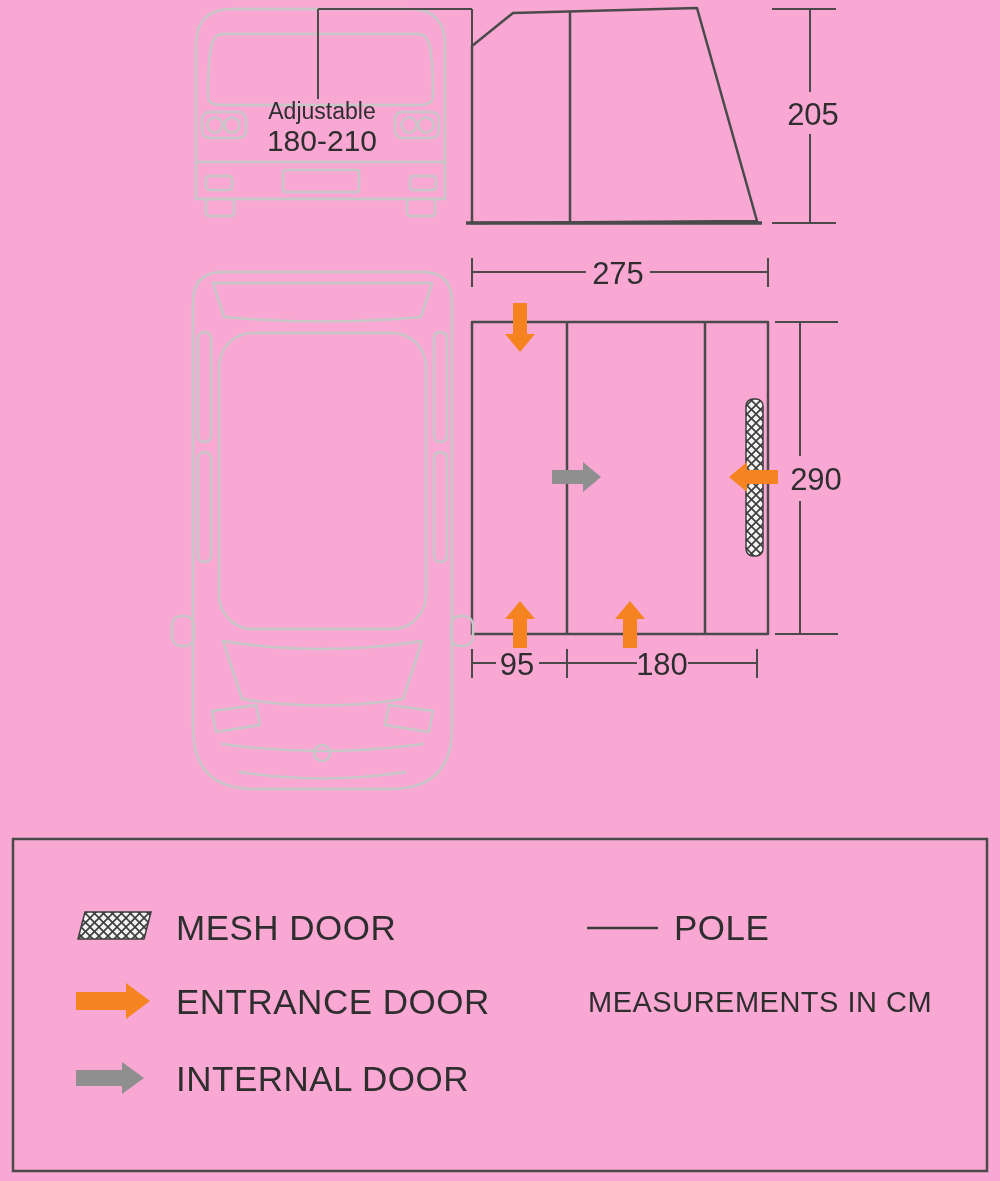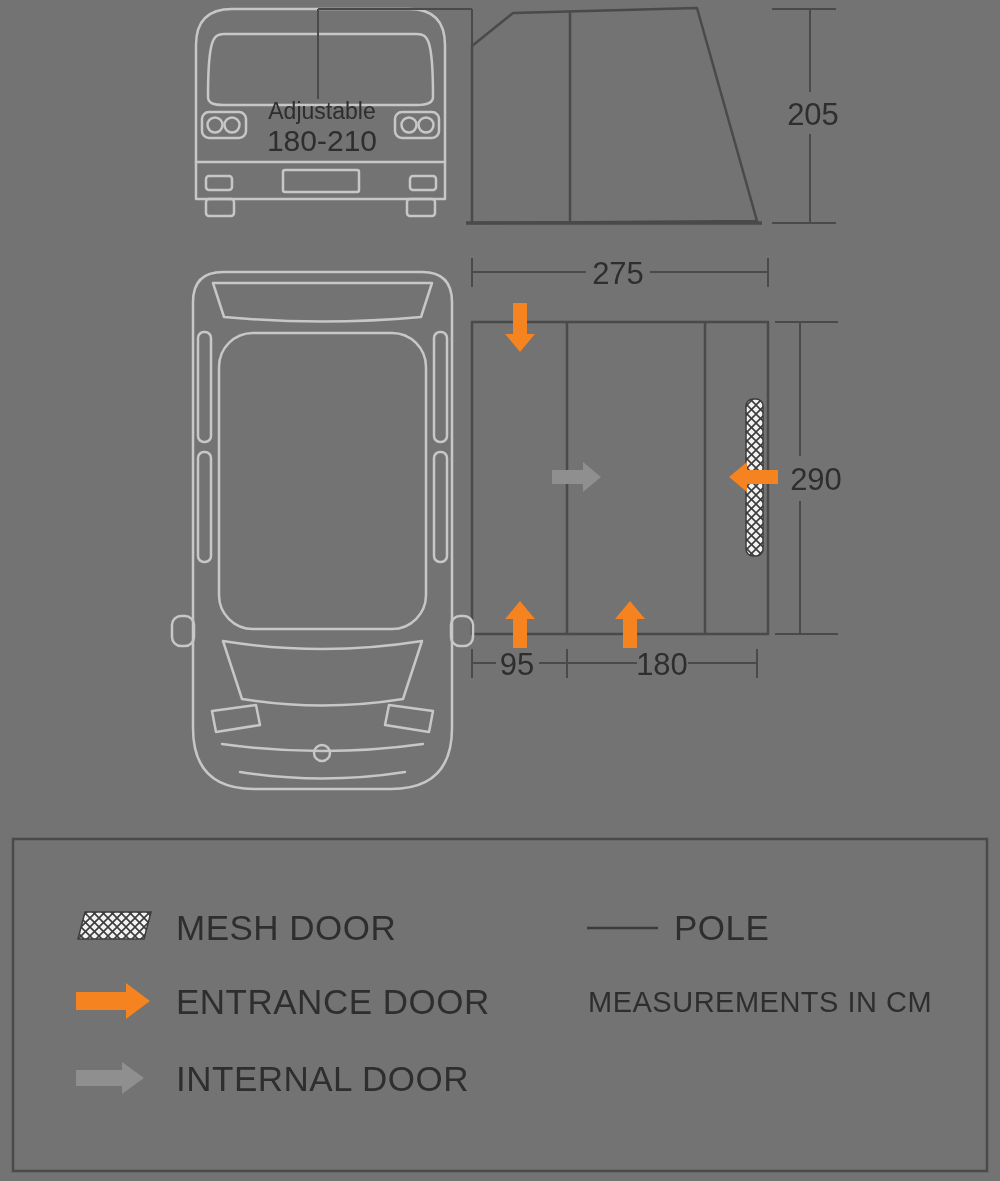--- a/index.html
+++ b/index.html
@@ -1,20 +1,20 @@
 <!DOCTYPE html>
 <html style="--color-entrance-arrow: #f5831f; --color-internal-arrow: #8f8f8f; --color-line: #4a4a4a; --color-van: #c7c7c7; --color-text: #2e2e2e;"><head>
 <meta charset="utf-8">
 <style>
   html, body { margin: 0; padding: 0; background: #fff; }
   .page {
     position: relative;
     width: 1000px;
     height: 1181px;
-    background: #737373;
+    background: #f9a8d4;
     font-family: "Liberation Sans", "DejaVu Sans", sans-serif;
     overflow: hidden;
   }
   svg { display: block; }
   svg text {
     font-family: "Liberation Sans", "DejaVu Sans", sans-serif;
     fill: var(--color-text, #2e2e2e);
   }
   .stroke-line { stroke: var(--color-line, #4a4a4a); fill: none; }
   .stroke-van  { stroke: var(--color-van, #c7c7c7); fill: none; }

